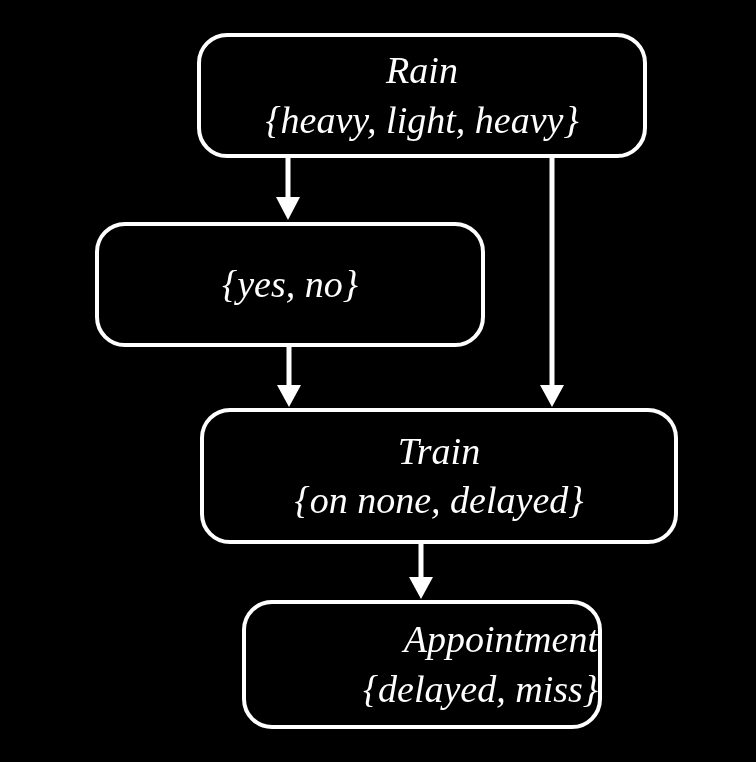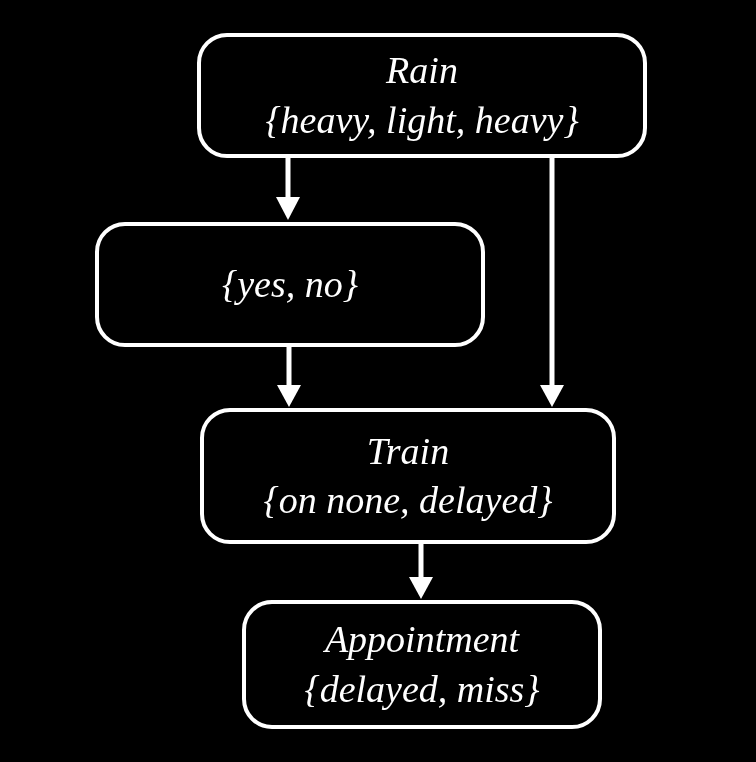--- a/index.html
+++ b/index.html
@@ -33,22 +33,22 @@
     align-items: center;
     justify-content: center;
     color: #ffffff;
     font-style: italic;
     font-size: 38px;
     line-height: 1.3;
     text-align: center;
   }
   #node-rain        { left: 197px; top:  33px; width: 450px; height: 125px; }
   #node-maintenance { left:  95px; top: 222px; width: 390px; height: 125px; }
-  #node-train       { left: 200px; top: 408px; width: 416px; height: 136px; }
-  #node-appointment { left: 242px; top: 600px; width: 360px; height: 129px; }
+  #node-train       { left: 200px; top: 408px; width: 478px; height: 136px; }
+  #node-appointment { left: 242px; top: 600px; width: 360px; height: 129px; align-items: flex-end; }
   .edge-line {
     stroke: #ffffff;
     stroke-width: 5;
   }
   .edge-head {
     fill: #ffffff;
     stroke: none;
   }
 </style>
 </head>

